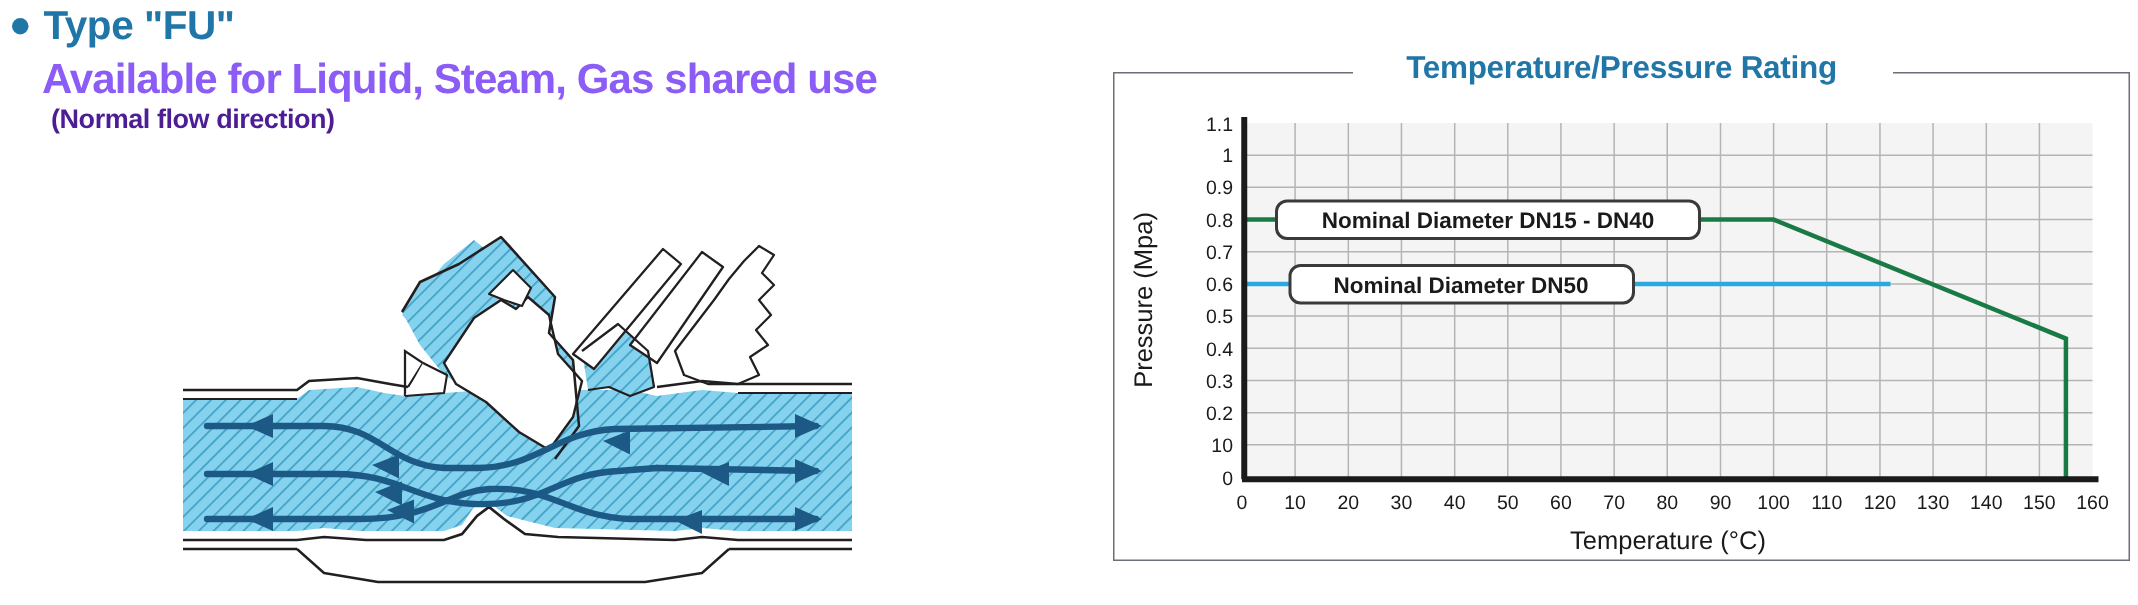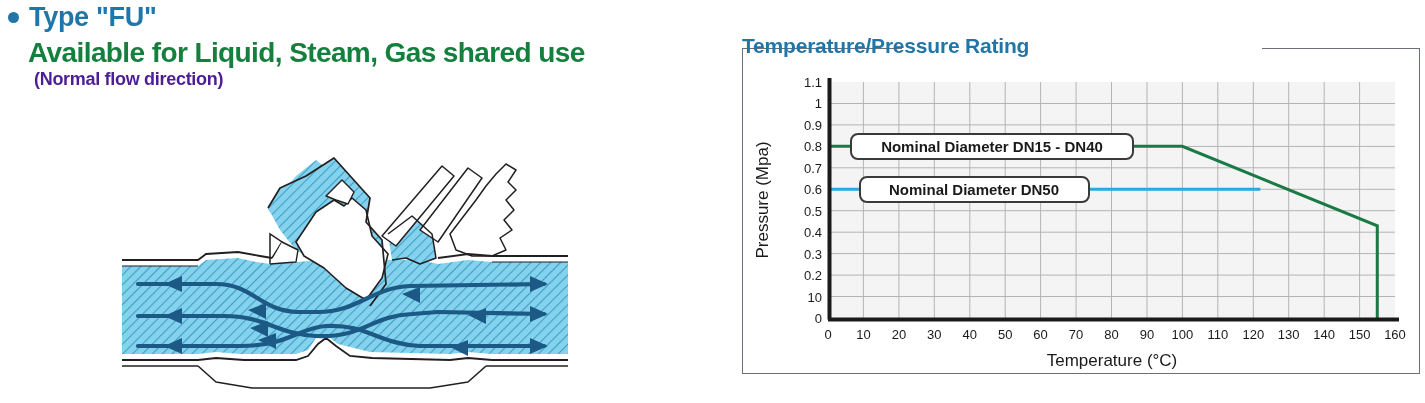--- a/index.html
+++ b/index.html
@@ -52,21 +52,21 @@
     letter-spacing: -0.3px;
     line-height: 1;
     white-space: nowrap;
   }
 
   .subtitle-main {
     margin-left: 20px;
     margin-top: 4px;
     font-size: 28px;
     font-weight: bold;
-    color: #15803d;
+    color: #8b5cf6;
     letter-spacing: -0.6px;
     line-height: 1.05;
     white-space: nowrap;
   }
 
   .subtitle-sub {
     margin-left: 26px;
     margin-top: 3px;
     font-size: 18px;
     font-weight: bold;
@@ -113,21 +113,21 @@
     width: 360px;
     height: 14px;
     background: #ffffff;
     z-index: 2;
   }
   #chart-title {
     position: absolute;
     left: 0;
     top: 0;
     width: 678px;
-    text-align: left;
+    text-align: center;
     font-size: 21px;
     font-weight: bold;
     color: #2176a8;
     letter-spacing: -0.2px;
     z-index: 3;
     white-space: nowrap;
   }
 
   #chart-inner {
     position: absolute;

